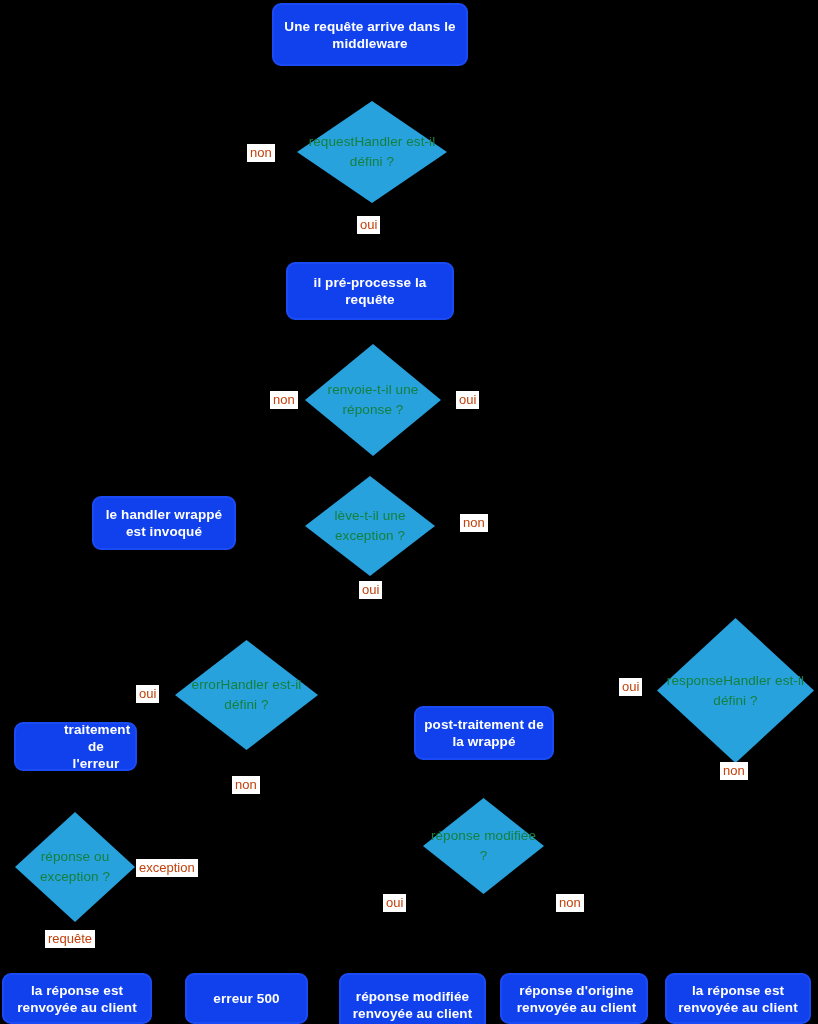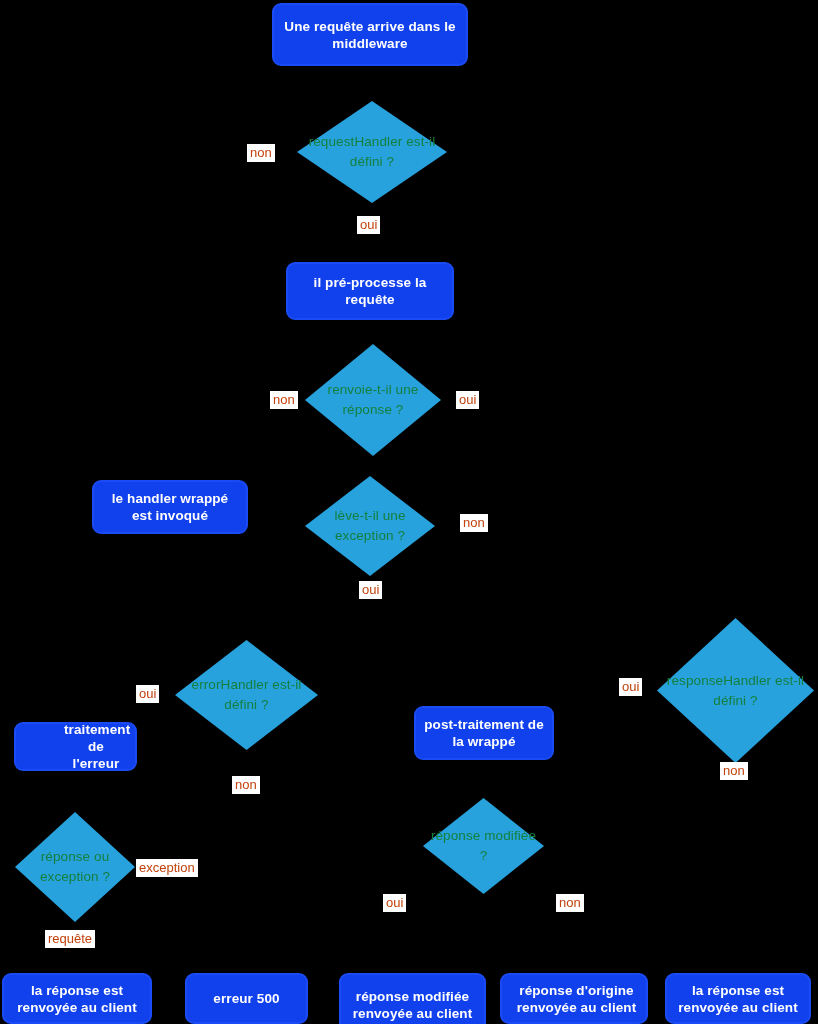--- a/index.html
+++ b/index.html
@@ -107,21 +107,21 @@
       <span>renvoie-t-il une réponse ?</span>
     </div>
   </div>
   <div class="edge-label" style="left:270px; top:391px;">
     <span>non</span>
   </div>
   <div class="edge-label" style="left:456px; top:391px;">
     <span>oui</span>
   </div>
 
-  <div class="node-box" style="left:92px; top:480px; width:156px; height:54px;justify-content:center;">
+  <div class="node-box" style="left:92px; top:496px; width:144px; height:54px;justify-content:center;">
     <span>le handler wrappé est invoqué</span>
   </div>
 
   <div class="node-diamond" style="left:305px; top:476px; width:130px; height:100px;">
     <div class="dia-shape"></div>
     <div class="dia-text">
       <span>lève-t-il une exception ?</span>
     </div>
   </div>
   <div class="edge-label" style="left:460px; top:514px;">

